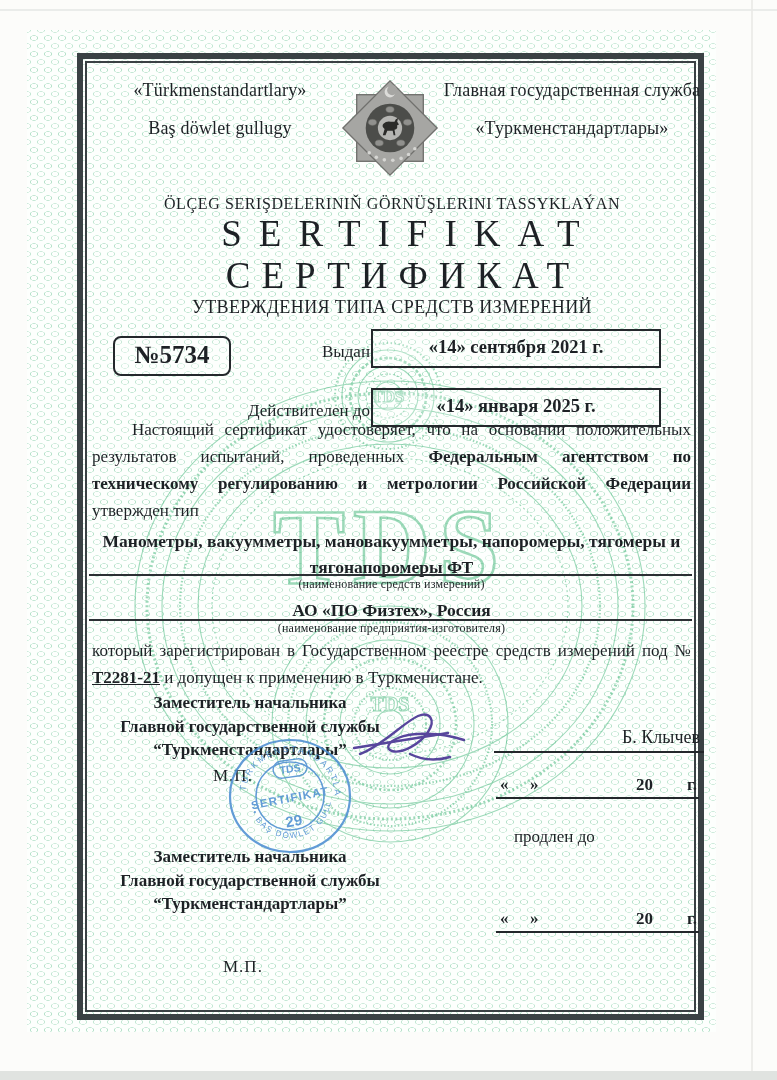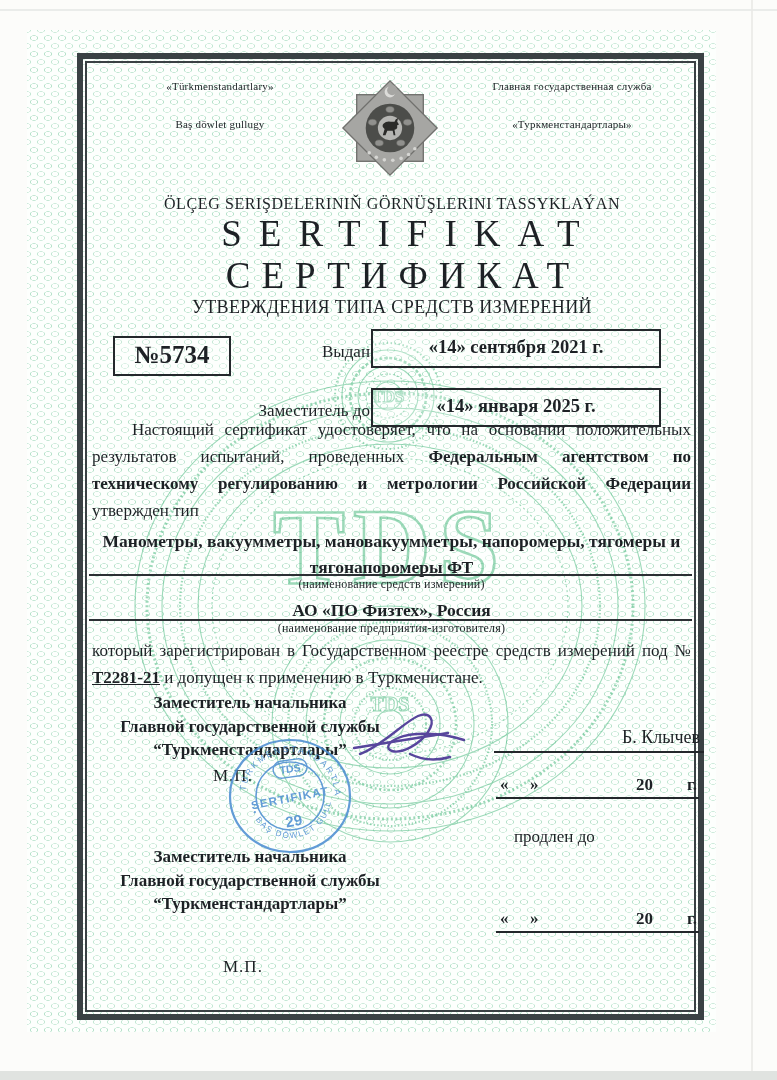--- a/index.html
+++ b/index.html
@@ -26,21 +26,21 @@
   
   .frame{
     left:77px; top:53px; width:627px; height:967px;
     border:6px solid #3a4144; box-sizing:border-box;
   }
   .frame::after{
     content:""; position:absolute; inset:2px; border:2px solid #3a4144;
   }
   .ctr{text-align:center;}
   .rt{text-align:right;}
-  .hdr{font-size:11px; letter-spacing:.2px;}
+  .hdr{font-size:18px; letter-spacing:.2px;}
   .t-turkmen{font-size:16px; letter-spacing:.6px;}
   .t-big{font-size:37px; letter-spacing:17px; padding-left:17px;}
   .t-big2{font-size:37px; letter-spacing:11px; padding-left:11px;text-align:center;}
   .t-sub{font-size:18px; letter-spacing:.4px;}
   .numbox{
     border:2px solid #24282c; text-align:center;
     font-weight:bold; font-size:25px; line-height:34px; background:rgba(255,255,255,.25);
   }
   .datebox{
     border:2px solid #24282c; text-align:center;
@@ -144,24 +144,24 @@
         <circle cx="-23.1" cy="27.6" r="2"></circle>
       </g>
     </g>
   </svg>
 
   <div class="abs ctr t-turkmen" style="left:92px; top:195px; width:600px;">ÖLÇEG SERIŞDELERINIŇ GÖRNÜŞLERINI TASSYKLAÝAN</div>
   <div class="abs ctr t-big" style="left:92px; top:212px; width:600px;">SERTIFIKAT</div>
   <div class="abs ctr t-big2" style="left:92px; top:254px; width:600px;">СЕРТИФИКАТ</div>
   <div class="abs ctr t-sub" style="left:92px; top:297px; width:600px;">УТВЕРЖДЕНИЯ ТИПА СРЕДСТВ ИЗМЕРЕНИЙ</div>
 
-  <div class="abs numbox" style="left:113px; top:336px; width:114px; height:36px;">№5734</div>
+  <div class="abs numbox" style="left:113px; top:336px; width:114px; height:36px;border-radius:8px;">№5734</div>
   <div class="abs rt lbl" style="left:230px; top:342px; width:128px;">Выдан</div>
   <div class="abs datebox" style="left:371px; top:329px; width:286px; height:35px;">«14» сентября 2021 г.</div>
-  <div class="abs rt lbl" style="left:225px; top:401px; width:133px;">Заместитель до</div>
+  <div class="abs rt lbl" style="left:225px; top:401px; width:133px;">Действителен до</div>
   <div class="abs datebox" style="left:371px; top:388px; width:286px; height:35px;">«14» января 2025 г.</div>
 
   <div class="abs para" style="left:92px; top:416px; width:599px; text-indent:40px;">
     <span>Настоящий сертификат удостоверяет, что на основании положительных результатов испытаний, проведенных </span><span class="b">Федеральным агентством по техническому регулированию и метрологии Российской Федерации</span><span> утвержден тип</span>
   </div>
 
   <div class="abs ctr instr" style="left:92px; top:528px; width:599px;">Манометры, вакуумметры, мановакуумметры, напоромеры, тягомеры и тягонапоромеры ФТ</div>
   <div class="abs rule" style="left:89px; top:574px; width:603px;"></div>
   <div class="abs ctr cap" style="left:92px; top:577px; width:599px;">(наименование средств измерений)</div>
 

